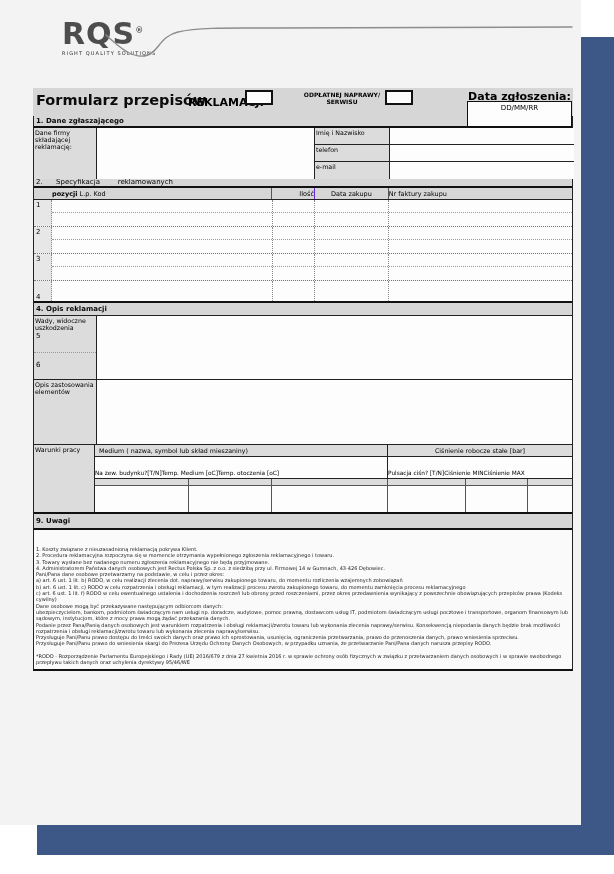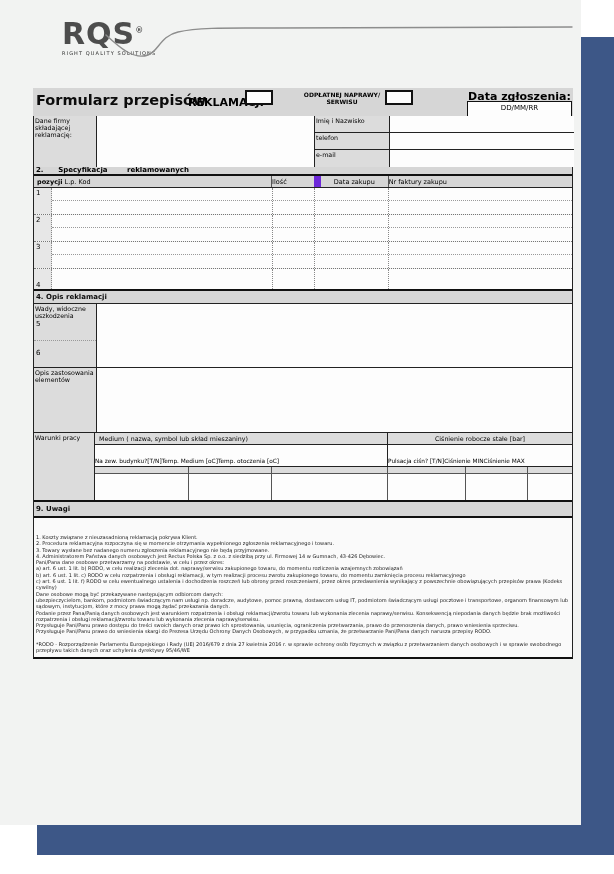--- a/index.html
+++ b/index.html
@@ -35,27 +35,27 @@
   .h3{border-top:2px solid #111;border-bottom:1px solid #222;height:10px;line-height:10px;}
   .h4{border-top:2px solid #111;border-bottom:2px solid #111;height:12px;line-height:12px;}
 
   
   .s1t{position:relative;height:51px;background:#fdfdfd;}
   .s1t .cell{position:absolute;box-sizing:border-box;font-size:6.3px;line-height:7px;padding:1px 1px;}
   .gray{background:#dcdcdc;}
   .white{background:#fdfdfd;}
 
   
-  .s2title{background:#d6d6d6;border-bottom:2px solid #111;font-size:7px;font-weight:bold;height:7px;line-height:7px;
+  .s2title{background:#d6d6d6;border-bottom:2px solid #111;font-size:7px;font-weight:normal;height:7px;line-height:7px;
     white-space:pre;padding-left:2px;}
   .s2head{display:flex;height:12px;background:#d6d6d6;border-bottom:1px solid #222;font-size:6.5px;box-sizing:border-box;}
   .s2head .zone{box-sizing:border-box;line-height:12px;}
-  .zl{width:238px;padding-left:3px;}
-  .zq{width:43px;text-align:left;border-left:1px solid #555;}
-  .zd{width:74px;text-align:center;border-left:7px solid #6d28d9;}
+  .zl{width:238px;padding-left:18px;}
+  .zq{width:43px;text-align:right;border-left:1px solid #555;}
+  .zd{width:74px;text-align:center;border-left:1px solid #6d28d9;}
   .zi{width:185px;text-align:left;border-left:1px solid #555;}
   .s2row{display:flex;height:26px;border-bottom:1px dotted #777;position:relative;}
   .s2row.last-row{border-bottom:none;height:20px;}
   .s2row .num{width:18px;background:#e7e7e7;border-right:1px dotted #888;font-size:7px;padding:1px 0 0 2px;box-sizing:border-box;}
   .s2row.last-row .num{display:flex;align-items:flex-end;padding-bottom:0;}
   .s2row .c{background:#fdfdfd;position:relative;box-sizing:border-box;}
   .s2row .c::after{content:"";position:absolute;left:0;right:0;top:12px;border-top:1px dotted #9a9a9a;}
   .s2row.last-row .c::after{display:none;}
   .cw1{width:220px;} .cw2{width:43px;border-left:1px dotted #888;} .cw3{width:74px;border-left:1px dotted #888;}
   .cw4{width:184px;border-left:1px dotted #888;}
@@ -112,20 +112,21 @@
       <div class="opt1">REKLAMACJI</div>
       <div class="chk chk1"></div>
       <div class="opt2">ODPŁATNEJ NAPRAWY/ SERWISU</div>
       <div class="chk chk2"></div>
       <div class="date-lab">Data zgłoszenia:</div>
       <div class="date-box">DD/MM/RR</div>
     </div>
 
     <div class="form-body">
 
+      <div class="sec-head h1">1. Dane zgłaszającego</div>
       <div class="s1t">
         <div class="cell gray" style="left:0;top:0;width:63px;height:51px;border-right:1px solid #222;">Dane firmy składającej reklamację:</div>
         <div class="cell white" style="left:63px;top:0;width:218px;height:51px;border-right:1px solid #222;"></div>
         <div class="cell gray" style="left:281px;top:0;width:75px;height:17px;border-right:1px solid #222;border-bottom:1px solid #222;">Imię i Nazwisko</div>
         <div class="cell white" style="left:356px;top:0;width:184px;height:17px;border-bottom:1px solid #222;"></div>
         <div class="cell gray" style="left:281px;top:17px;width:75px;height:17px;border-right:1px solid #222;border-bottom:1px solid #222;">telefon</div>
         <div class="cell white" style="left:356px;top:17px;width:184px;height:17px;border-bottom:1px solid #222;"></div>
         <div class="cell gray" style="left:281px;top:34px;width:75px;height:17px;border-right:1px solid #222;">e-mail</div>
         <div class="cell white" style="left:356px;top:34px;width:184px;height:17px;"></div>
       </div>

